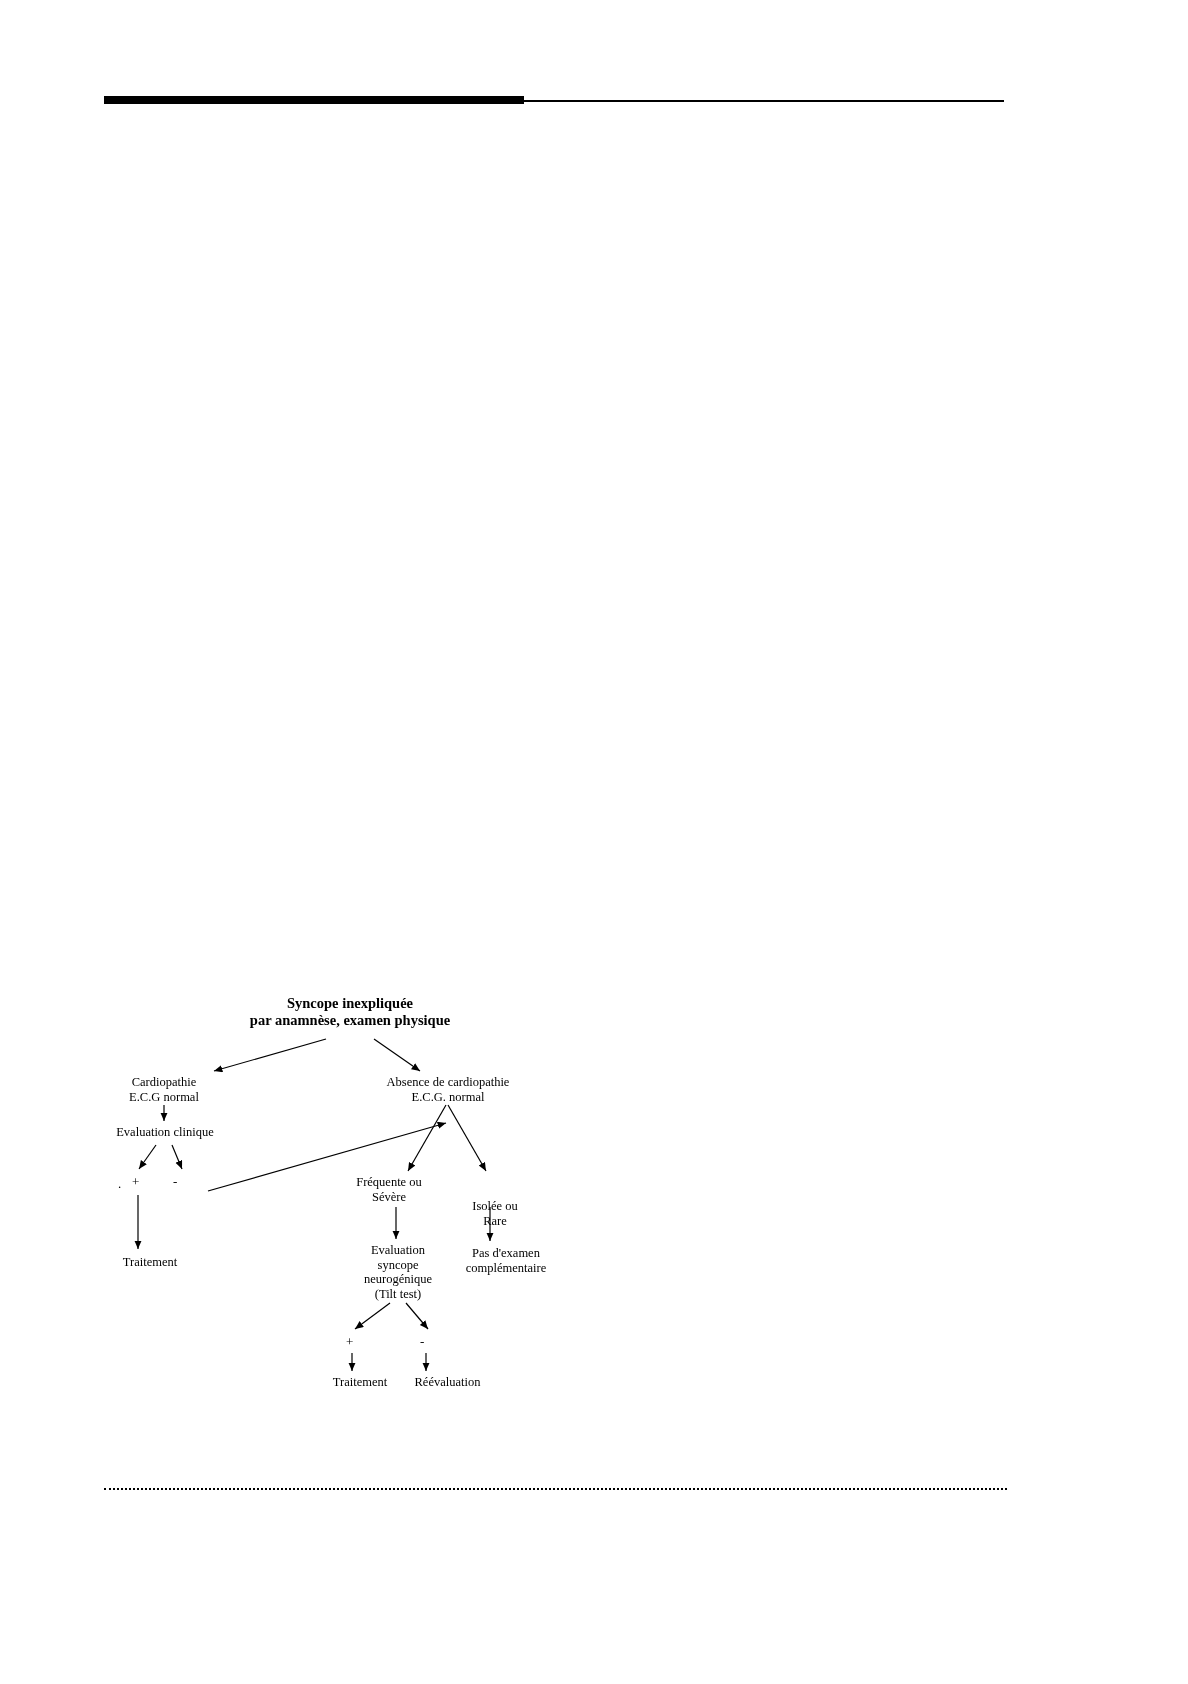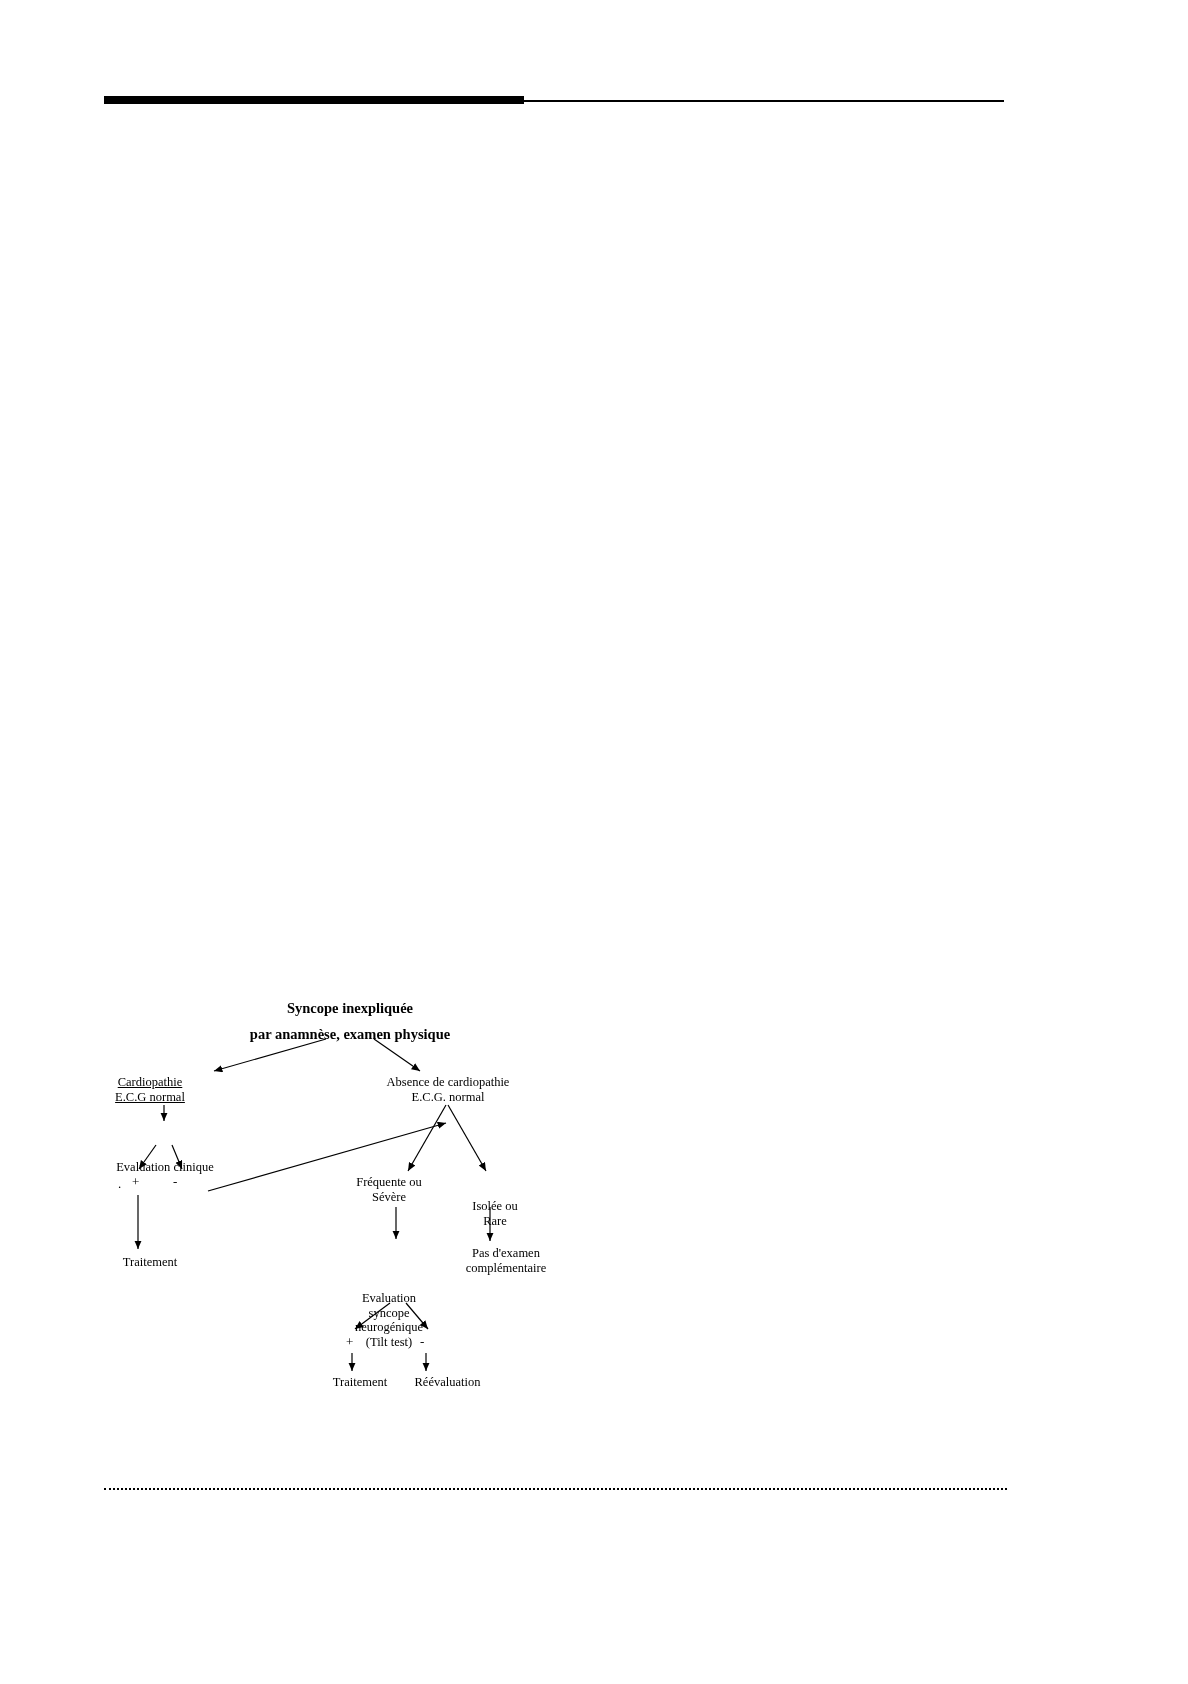--- a/index.html
+++ b/index.html
@@ -68,21 +68,21 @@
     position: absolute;
     text-align: center;
     font-size: 12.5px;
     line-height: 14.5px;
     white-space: pre-line;
     color: #000000;
   }
   .node.bold {
     font-weight: bold;
     font-size: 14.5px;
-    line-height: 26px;
+    line-height: 17px;
   }
   .sign {
     position: absolute;
     font-size: 13px;
     line-height: 14px;
     text-align: center;
     color: #000000;
   }
 </style>
 </head>
@@ -131,37 +131,37 @@
 
       <path d="M262,358 L262,376"></path>
 
       <path d="M336,358 L336,376"></path>
     </g>
   </svg>
 
   <div class="node bold" style="left:130px; top:0px; width:260px;">Syncope inexpliquée
 par anamnèse,  examen physique</div>
 
-  <div class="node" style="left:0; top:80px; width:120px;text-decoration:underline;">Cardiopathie
+  <div class="node" style="left:14px; top:80px; width:120px;">Cardiopathie
 E.C.G normal</div>
 
   <div class="node" style="left:278px; top:80px; width:160px;">Absence de cardiopathie
 E.C.G. normal</div>
 
-  <div class="node" style="left:0px; top:130px; width:150px;margin-top:35px;">Evaluation clinique</div>
+  <div class="node" style="left:0px; top:130px; width:150px;">Evaluation clinique</div>
 
   <div class="node" style="left:247px; top:180px; width:104px;">Fréquente  ou
 Sévère</div>
 
   <div class="node" style="left:360px; top:180px; width:90px;margin-top:24px;">Isolée ou
 Rare</div>
 
   <div class="node" style="left:10px; top:260px; width:100px;">Traitement</div>
 
-  <div class="node" style="left:249px; top:248px; width:100px;margin-top:48px;">Evaluation
+  <div class="node" style="left:258px; top:248px; width:100px;">Evaluation
 syncope
 neurogénique
 (Tilt test)</div>
 
   <div class="node" style="left:361px; top:251px; width:110px;">Pas d'examen
 complémentaire</div>
 
   <div class="node" style="left:225px; top:380px; width:90px;">Traitement</div>
 
   <div class="node" style="left:310px; top:380px; width:95px;">Réévaluation</div>

